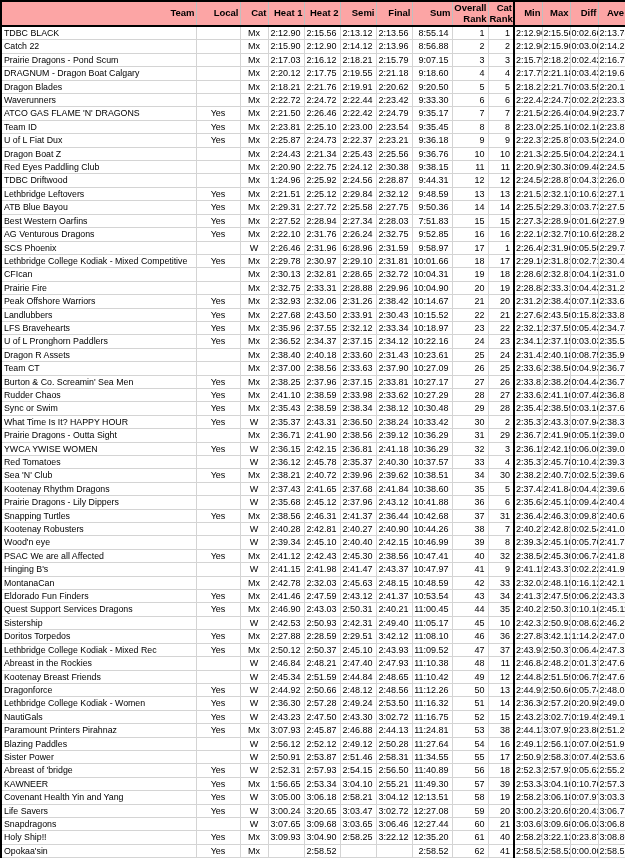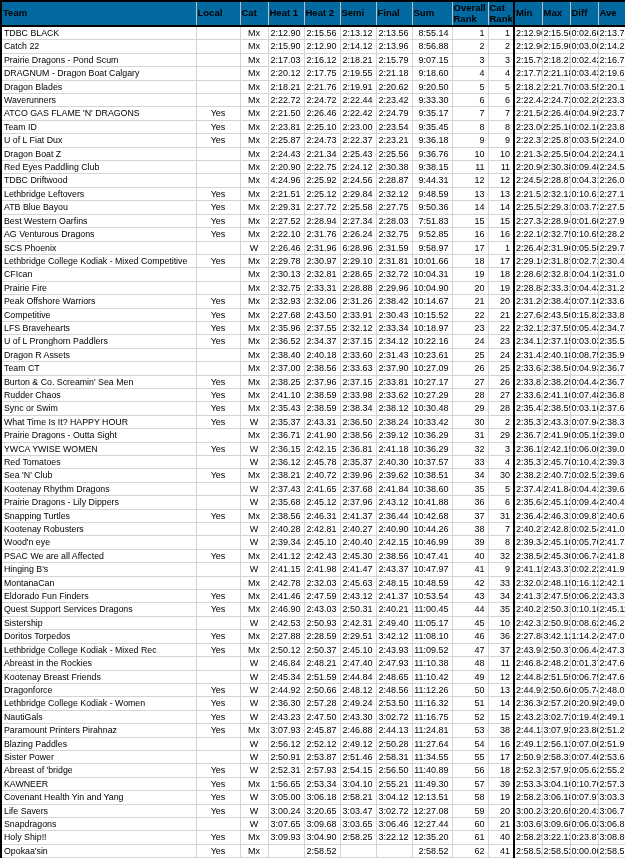--- a/index.html
+++ b/index.html
@@ -28,26 +28,26 @@
   col.col-cat_rank { width: 26px; }
   col.col-min, col.col-max, col.col-diff, col.col-ave { width: 28px; }
 
   th {
     border: 1px solid #bfbfbf;
     border-top: 2px solid #000000;
     border-bottom: 2px solid #000000;
     font-weight: bold;
     font-size: 9.5px;
     line-height: 10.5px;
-    text-align: left;
+    text-align: right;
     vertical-align: middle;
     height: 23px;
     padding: 0 1px;
     overflow: hidden;
-    background: #0369a1;
+    background: #fca5a5;
   }
   td {
     border: 1px solid #d4d4d4;
     font-size: 9px;
     height: 12.4px;
     line-height: 12.4px;
     padding: 0 3px 0 1px;
     white-space: nowrap;
     overflow: hidden;
     text-align: right;
@@ -276,21 +276,21 @@
         <td class="col-cat_rank">11</td>
         <td class="col-min">2:20.90</td>
         <td class="col-max">2:30.38</td>
         <td class="col-diff">0:09.48</td>
         <td class="col-ave">2:24.54</td>
       </tr>
       <tr>
         <td class="col-team">TDBC Driftwood</td>
         <td class="col-local"></td>
         <td class="col-cat">Mx</td>
-        <td class="col-heat1">4:24.96</td>
+        <td class="col-heat1">1:24.96</td>
         <td class="col-heat2">2:25.92</td>
         <td class="col-semi">2:24.56</td>
         <td class="col-final">2:28.87</td>
         <td class="col-sum">9:44.31</td>
         <td class="col-overall_rank">12</td>
         <td class="col-cat_rank">12</td>
         <td class="col-min">2:24.56</td>
         <td class="col-max">2:28.87</td>
         <td class="col-diff">0:04.31</td>
         <td class="col-ave">2:26.08</td>
@@ -433,21 +433,21 @@
         <td class="col-final">2:38.42</td>
         <td class="col-sum">10:14.67</td>
         <td class="col-overall_rank">21</td>
         <td class="col-cat_rank">20</td>
         <td class="col-min">2:31.26</td>
         <td class="col-max">2:38.42</td>
         <td class="col-diff">0:07.16</td>
         <td class="col-ave">2:33.67</td>
       </tr>
       <tr>
-        <td class="col-team">Competitive</td>
+        <td class="col-team">Landlubbers</td>
         <td class="col-local">Yes</td>
         <td class="col-cat">Mx</td>
         <td class="col-heat1">2:27.68</td>
         <td class="col-heat2">2:43.50</td>
         <td class="col-semi">2:33.91</td>
         <td class="col-final">2:30.43</td>
         <td class="col-sum">10:15.52</td>
         <td class="col-overall_rank">22</td>
         <td class="col-cat_rank">21</td>
         <td class="col-min">2:27.68</td>

